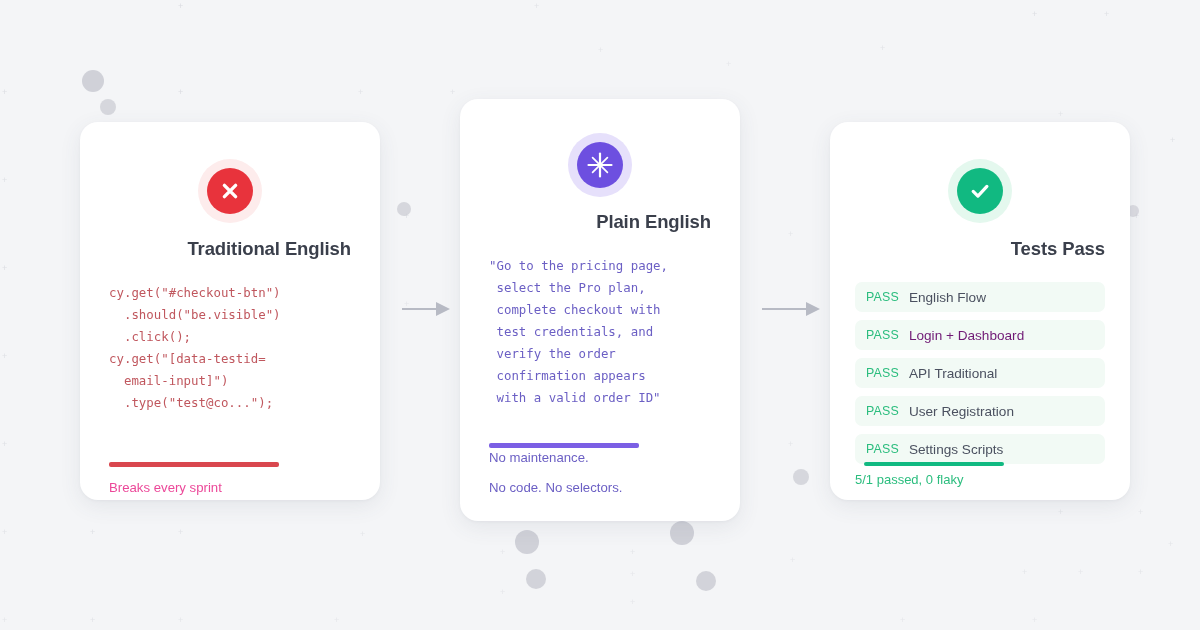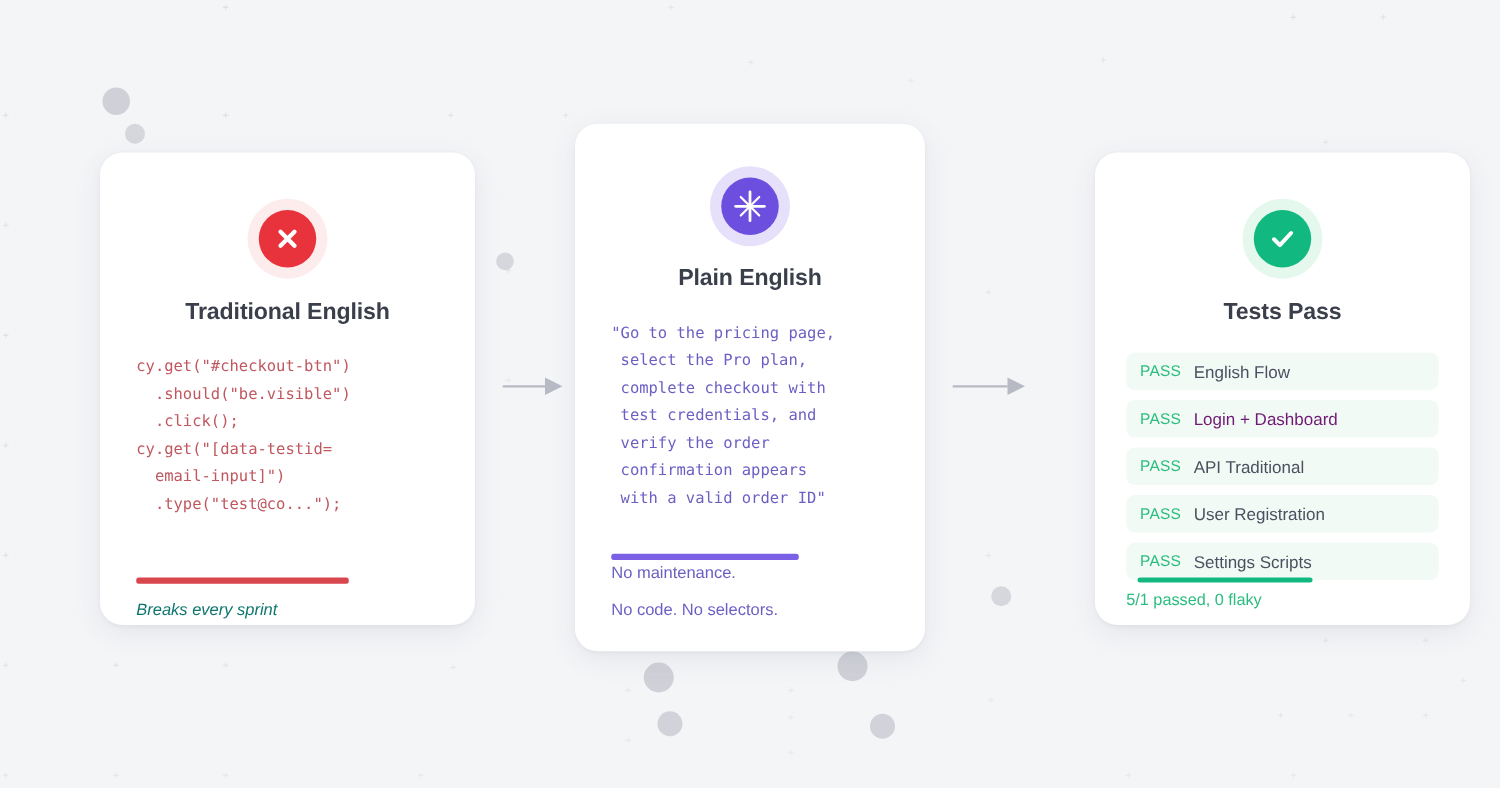--- a/index.html
+++ b/index.html
@@ -64,21 +64,21 @@
   
   #card-plain {
     left: 460px;
     top: 99px;
     width: 280px;
     height: 422px;
     padding: 0 29px;
   }
   
   #card-results {
-    left: 876px;
+    left: 830px;
     top: 122px;
     width: 300px;
     height: 378px;
     padding: 0 25px;
   }
 
   
   .badge-wrap {
     display: flex;
     justify-content: center;
@@ -107,21 +107,21 @@
     height: 46px;
     border-radius: 50%;
     display: flex;
     align-items: center;
     justify-content: center;
   }
   .badge-core svg { display: block; }
 
   
   .card-title {
-    text-align: center;
+    text-align: right;
     font-size: 18.5px;
     font-weight: bold;
     color: #3a3f4b;
     letter-spacing: -0.1px;
   }
 
   
   .codeblock {
     font-family: "DejaVu Sans Mono", monospace;
     font-size: 12.4px;
@@ -276,21 +276,21 @@
 
     <div class="codeblock" id="code-traditional" style="margin-top:22px;">cy.get("#checkout-btn")
   .should("be.visible")
   .click();
 cy.get("[data-testid=
   email-input]")
   .type("test@co...");</div>
 
     <div class="accent-bar" id="accent-red" style="margin-top: 48px; width: 170px; background: rgb(217, 71, 78);"></div>
 
-    <div class="footer-note" id="footer-traditional" style="margin-top: 11px; color: #0f766e; font-style: italic;">Breaks every sprint</div>
+    <div class="footer-note" id="footer-traditional" style="margin-top: 11px; color: #ec4899;">Breaks every sprint</div>
   </div>
 
   <div class="flow-arrow" style="left:402px; top:300px;">
     <svg width="50" height="18" viewBox="0 0 50 18" aria-hidden="true">
       <line x1="0" y1="9" x2="34" y2="9" stroke="#b7bac4" stroke-width="1.8"></line>
       <path d="M34 2 L48 9 L34 16 Z" fill="#b7bac4"></path>
     </svg>
   </div>
 
   <div class="card" id="card-plain">

